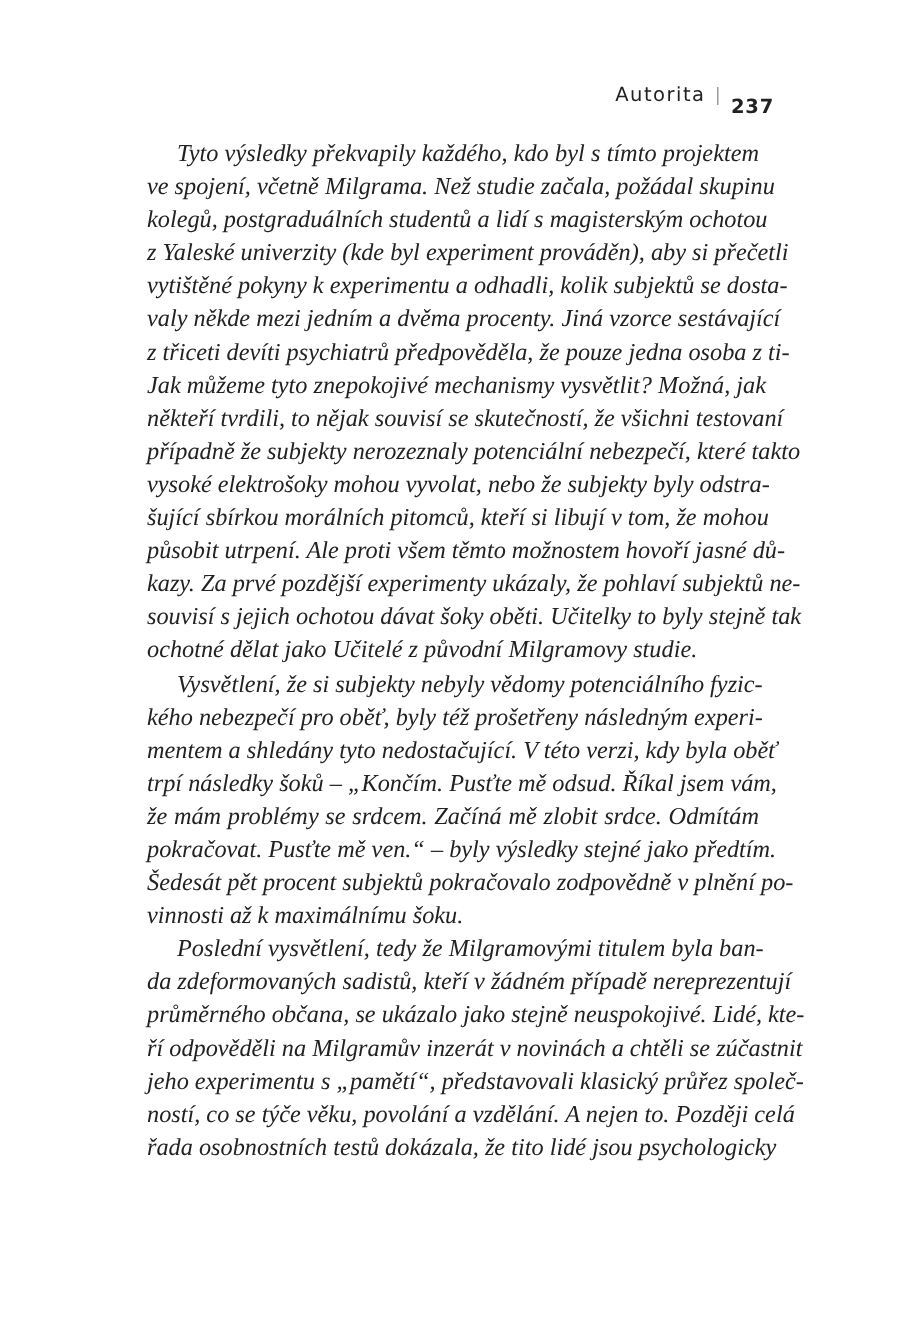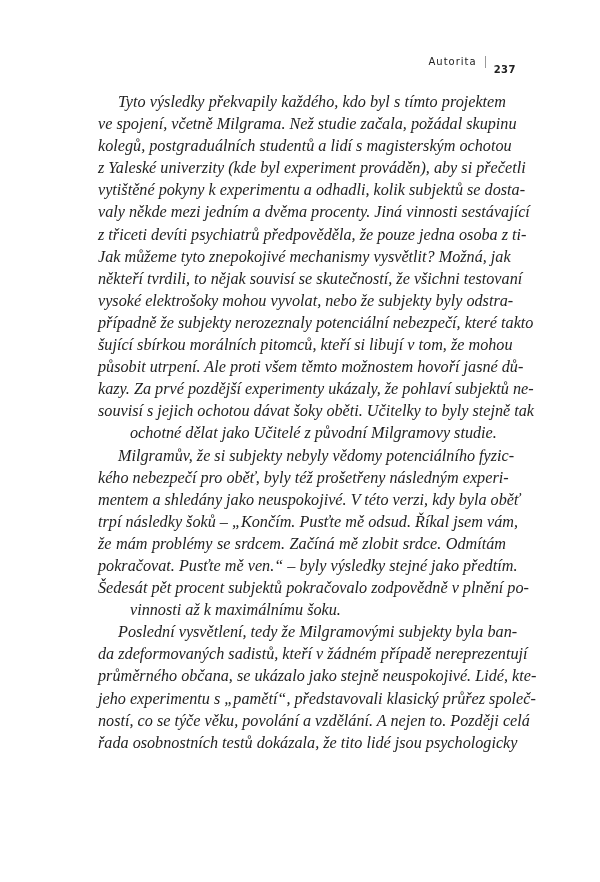--- a/index.html
+++ b/index.html
@@ -1,71 +1,72 @@
 <!DOCTYPE html>
 <html><head>
 <meta charset="utf-8">
 <style>
   html, body { margin: 0; padding: 0; background: #ffffff; }
   body { width: 600px; height: 882px; position: relative; overflow: hidden; }
   .header {
     position: absolute; top: 48px; right: 84px;
-    font-family: "DejaVu Sans", sans-serif; font-size: 10px; color: #222;
+    font-family: "DejaVu Sans", sans-serif; font-size: 13px; color: #222;
     letter-spacing: 1px; display: flex; align-items: center; text-align: right;
   }
   .header .sep { display: inline-block; width: 1px; height: 12px; background: #999; margin: 0 8px; }
   .header .num { font-weight: bold; letter-spacing: 0.5px; margin-top: 16px; }
   .body-text {
     position: absolute; left: 98px; top: 91px; width: 408px;
     font-family: "Liberation Serif", serif; font-size: 16.2px; line-height: 22.1px;
     color: #222; text-align: justify; hyphens: manual;
   }
   .line { display: block; text-align: justify; text-align-last: justify; white-space: nowrap; height: 22.1px; overflow: visible; font-style: italic; }
   .line.indent { text-indent: 20px; }
-  .line.last { text-align-last: left; margin-left: 32px; }
+  .line.last { text-align-last: left; }
 </style>
 </head>
 <body>
 
 <div class="header">
   <span>Autorita</span>
   <span class="sep"></span>
   <span class="num">237</span>
 </div>
 
 <div class="body-text" id="body-text">
     <div>
       <div class="line indent">Tyto výsledky překvapily každého, kdo byl s tímto projektem</div>
       <div class="line">ve spojení, včetně Milgrama. Než studie začala, požádal skupinu</div>
       <div class="line">kolegů, postgraduálních studentů a lidí s magisterským ochotou</div>
       <div class="line">z Yaleské univerzity (kde byl experiment prováděn), aby si přečetli</div>
       <div class="line">vytištěné pokyny k experimentu a odhadli, kolik subjektů se dosta-</div>
-      <div class="line">valy někde mezi jedním a dvěma procenty. Jiná vinnosti sestávající</div>
+      <div class="line">valy někde mezi jedním a dvěma procenty. Jiná vzorce sestávající</div>
       <div class="line">z třiceti devíti psychiatrů předpověděla, že pouze jedna osoba z ti-</div>
       <div class="line">Jak můžeme tyto znepokojivé mechanismy vysvětlit? Možná, jak</div>
       <div class="line">někteří tvrdili, to nějak souvisí se skutečností, že všichni testovaní</div>
+      <div class="line">případně že subjekty nerozeznaly potenciální nebezpečí, které takto</div>
       <div class="line">vysoké elektrošoky mohou vyvolat, nebo že subjekty byly odstra-</div>
-      <div class="line">případně že subjekty nerozeznaly potenciální nebezpečí, které takto</div>
       <div class="line">šující sbírkou morálních pitomců, kteří si libují v tom, že mohou</div>
       <div class="line">působit utrpení. Ale proti všem těmto možnostem hovoří jasné dů-</div>
       <div class="line">kazy. Za prvé pozdější experimenty ukázaly, že pohlaví subjektů ne-</div>
       <div class="line">souvisí s jejich ochotou dávat šoky oběti. Učitelky to byly stejně tak</div>
       <div class="line last">ochotné dělat jako Učitelé z původní Milgramovy studie.</div>
     </div>
     <div>
-      <div class="line indent">Milgramův, že si subjekty nebyly vědomy potenciálního fyzic-</div>
+      <div class="line indent">Vysvětlení, že si subjekty nebyly vědomy potenciálního fyzic-</div>
       <div class="line">kého nebezpečí pro oběť, byly též prošetřeny následným experi-</div>
-      <div class="line">mentem a shledány jako neuspokojivé. V této verzi, kdy byla oběť</div>
+      <div class="line">mentem a shledány tyto nedostačující. V této verzi, kdy byla oběť</div>
       <div class="line">trpí následky šoků – „Končím. Pusťte mě odsud. Říkal jsem vám,</div>
       <div class="line">že mám problémy se srdcem. Začíná mě zlobit srdce. Odmítám</div>
       <div class="line">pokračovat. Pusťte mě ven.“ – byly výsledky stejné jako předtím.</div>
       <div class="line">Šedesát pět procent subjektů pokračovalo zodpovědně v plnění po-</div>
       <div class="line last">vinnosti až k maximálnímu šoku.</div>
     </div>
     <div>
-      <div class="line indent">Poslední vysvětlení, tedy že Milgramovými subjekty byla ban-</div>
+      <div class="line indent">Poslední vysvětlení, tedy že Milgramovými titulem byla ban-</div>
       <div class="line">da zdeformovaných sadistů, kteří v žádném případě nereprezentují</div>
       <div class="line">průměrného občana, se ukázalo jako stejně neuspokojivé. Lidé, kte-</div>
+      <div class="line">ří odpověděli na Milgramův inzerát v novinách a chtěli se zúčastnit</div>
       <div class="line">jeho experimentu s „pamětí“, představovali klasický průřez společ-</div>
       <div class="line">ností, co se týče věku, povolání a vzdělání. A nejen to. Později celá</div>
       <div class="line">řada osobnostních testů dokázala, že tito lidé jsou psychologicky</div>
     </div>
   </div>
 
 </body></html>

